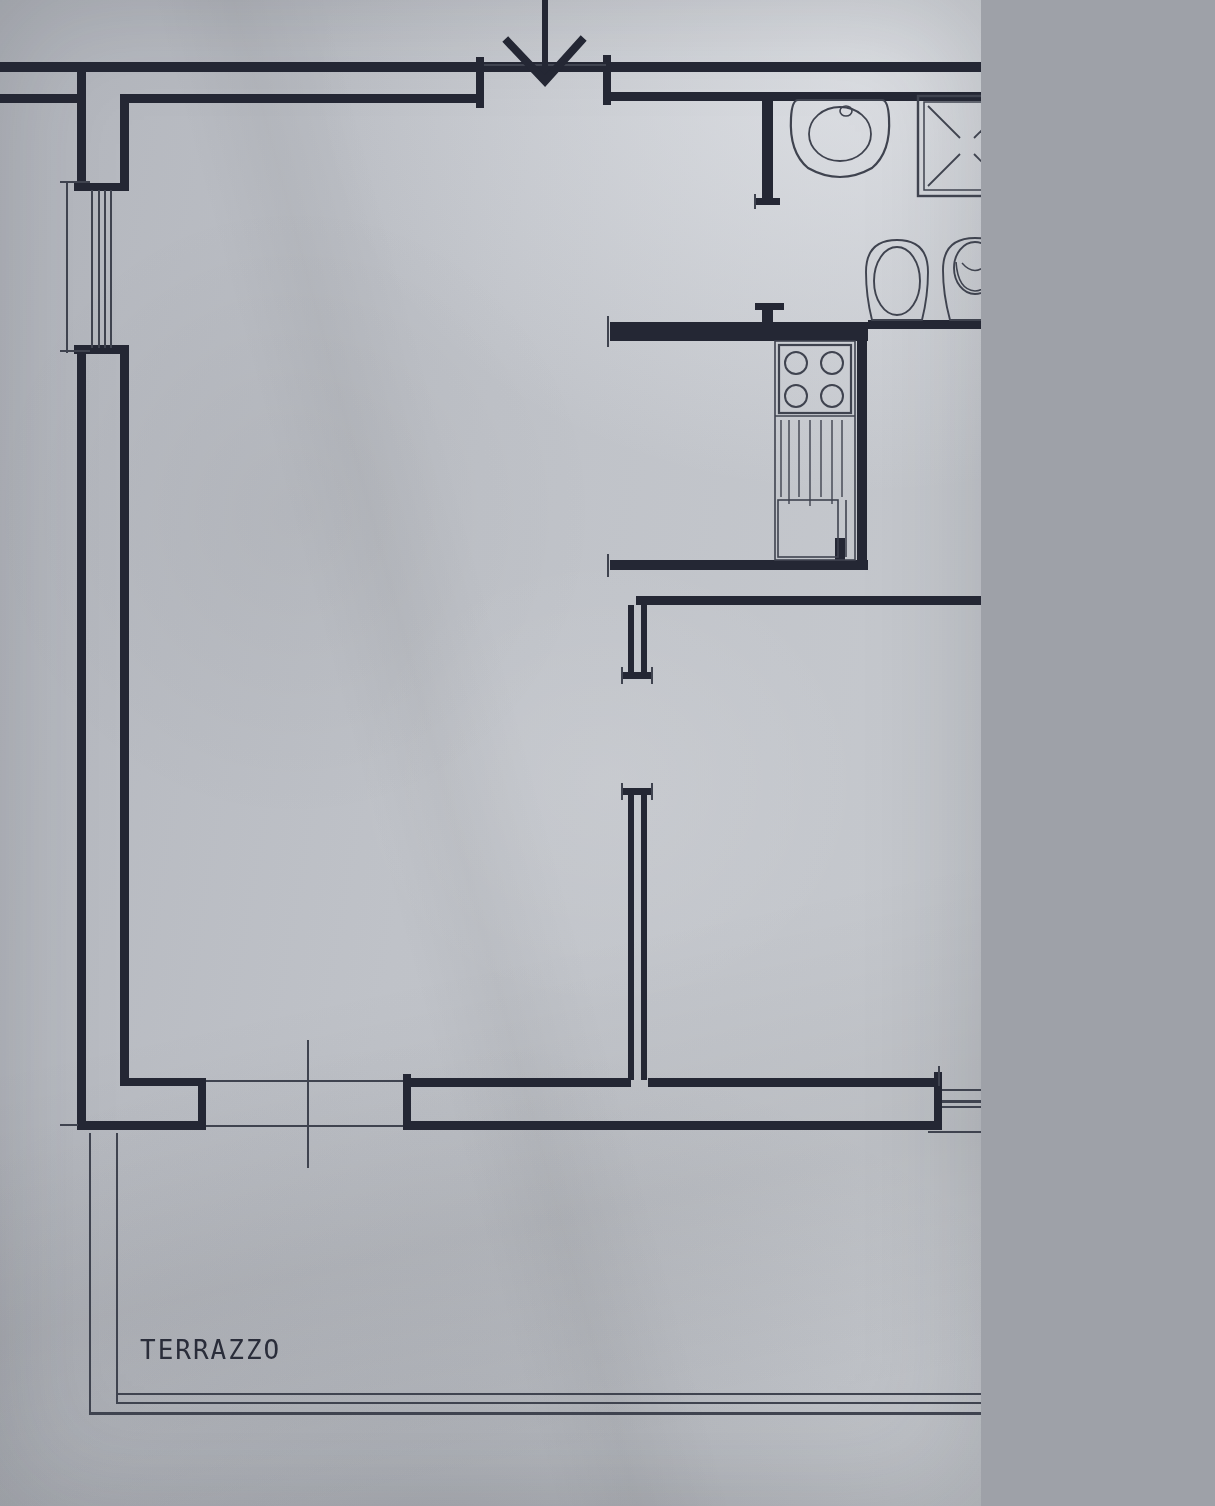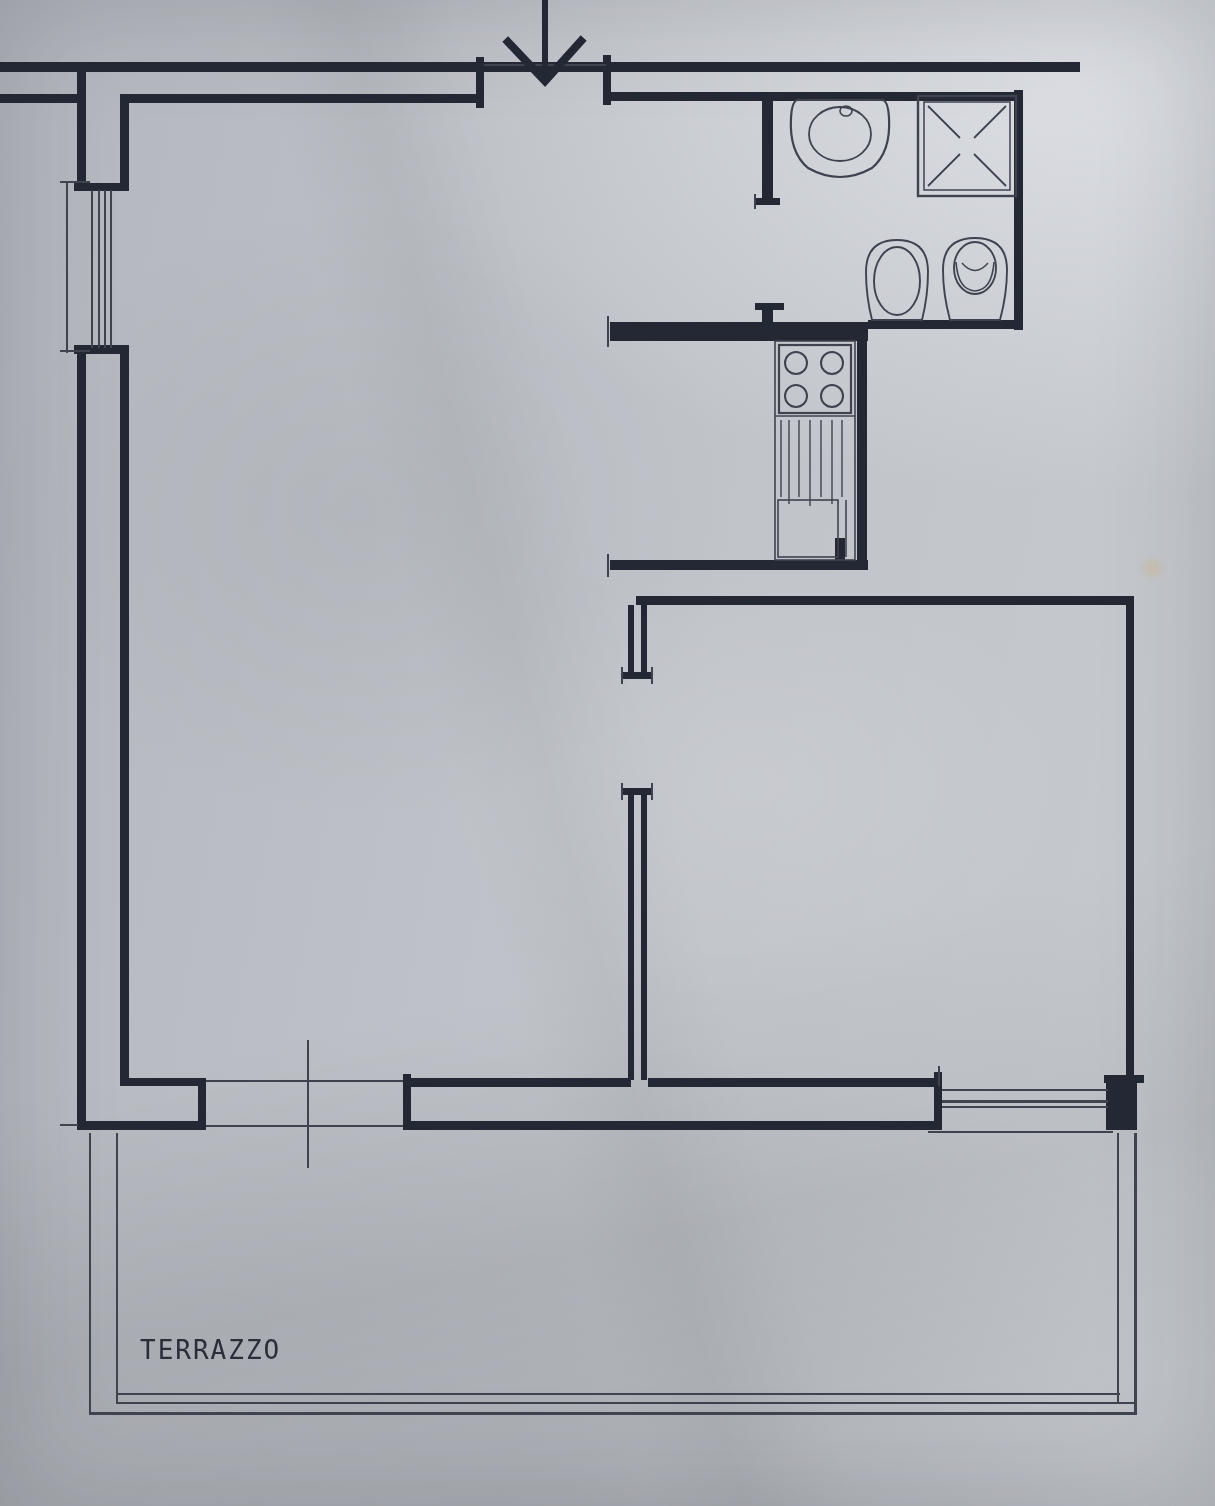--- a/index.html
+++ b/index.html
@@ -1,18 +1,18 @@
 <!DOCTYPE html>
 <html><head>
 <meta charset="utf-8">
 <style>
   html,body{margin:0;padding:0;background:#9ea1a8;}
   .page{
     position:relative;
-    width:1215px;height:1506px;
+    width:981px;height:1506px;
     overflow:hidden;
     font-family:"DejaVu Sans", sans-serif;
     background:
       radial-gradient(90% 45% at 88% 5%, rgba(240,242,246,.55), rgba(240,242,246,0) 62%),
       radial-gradient(45% 30% at 30% 34%, rgba(0,0,0,.045), rgba(0,0,0,0) 70%),
       radial-gradient(38% 22% at 62% 52%, rgba(255,255,255,.10), rgba(255,255,255,0) 70%),
       radial-gradient(120% 55% at 45% 102%, rgba(38,41,50,.14), rgba(38,41,50,0) 60%),
       linear-gradient(75deg, rgba(0,0,0,0) 40%, rgba(0,0,0,.035) 46%, rgba(0,0,0,0) 53%),
       linear-gradient(168deg, rgba(0,0,0,0) 62%, rgba(0,0,0,.05) 78%, rgba(0,0,0,0) 92%),
       linear-gradient(100deg, #b3b6bd 0%, #bfc2c8 45%, #c7cacf 100%);

